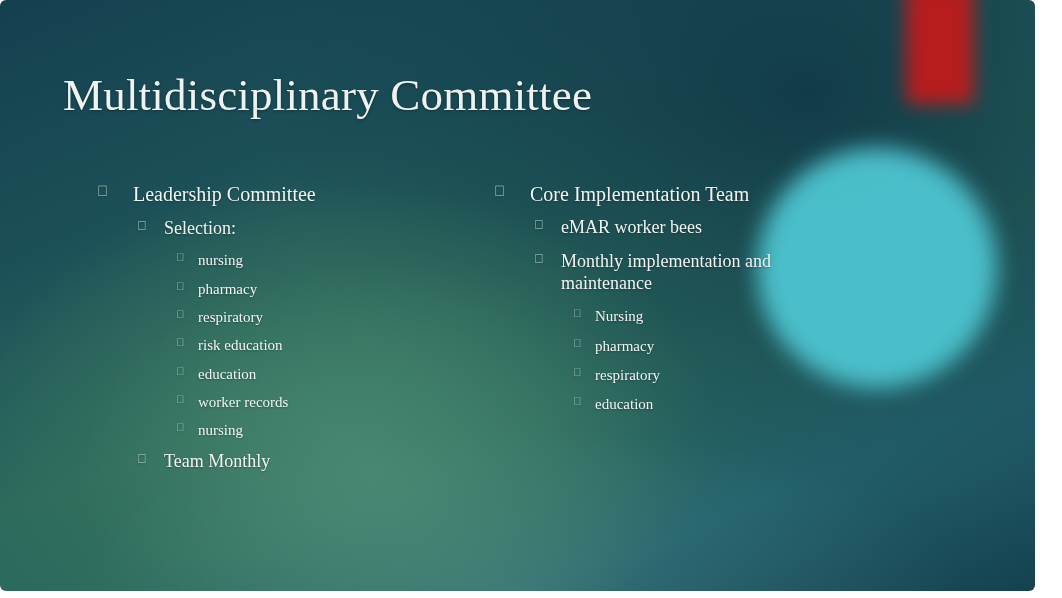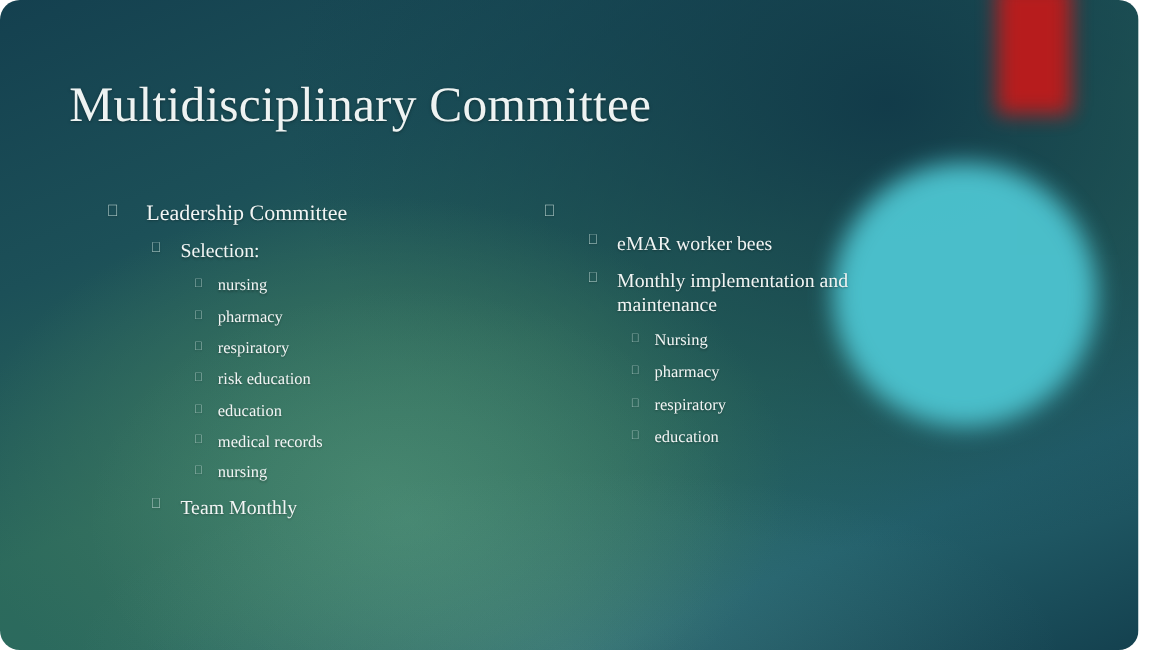--- a/index.html
+++ b/index.html
@@ -16,21 +16,21 @@
     font-family: "Liberation Serif", "DejaVu Serif", serif;
   }
 
   
   #slide-canvas {
     position: absolute;
     left: 0px;
     top: 0px;
     width: 1035px;
     height: 591px;
-    border-radius: 18px;
+    border-radius: 6px;
     overflow: hidden;
     background:
       radial-gradient(ellipse 520px 360px at 33% 74%, rgba(62,123,101,0.95) 0%, rgba(58,117,97,0.55) 42%, rgba(45,99,85,0.0) 72%),
       radial-gradient(ellipse 700px 520px at 78% 16%, rgba(16,56,72,0.92) 0%, rgba(18,62,77,0.45) 48%, rgba(22,70,83,0.0) 78%),
       linear-gradient(157deg, #14404f 0%, #1c5058 26%, #2c6a5c 50%, #2b6a5e 62%, #23606b 80%, #14414f 100%);
   }
 
   
   #bg-wash {
     position: absolute;
@@ -170,38 +170,39 @@
       <div class="bullet-line lvl3 indent-l">
         <span class="bullet-marker">⎕</span>
         <span class="bullet-text">risk education</span>
       </div>
       <div class="bullet-line lvl3 indent-l">
         <span class="bullet-marker">⎕</span>
         <span class="bullet-text">education</span>
       </div>
       <div class="bullet-line lvl3 indent-l">
         <span class="bullet-marker">⎕</span>
-        <span class="bullet-text">medical records</span>
+        <span class="bullet-text">worker records</span>
       </div>
       <div class="bullet-line lvl3 indent-l">
         <span class="bullet-marker">⎕</span>
         <span class="bullet-text">nursing</span>
       </div>
 
       <div class="bullet-line lvl2 indent-l spaced-top">
         <span class="bullet-marker">⎕</span>
         <span class="bullet-text">Team Monthly</span>
       </div>
 
     </div>
 
     <div id="col-right" class="column">
 
       <div class="bullet-line lvl1">
         <span class="bullet-marker">⎕</span>
+        <span class="bullet-text">Core Implementation Team</span>
       </div>
 
       <div class="bullet-line lvl2 indent-r">
         <span class="bullet-marker">⎕</span>
         <span class="bullet-text">eMAR worker bees</span>
       </div>
       <div class="bullet-line lvl2 indent-r">
         <span class="bullet-marker">⎕</span>
         <span class="bullet-text">Monthly implementation and maintenance</span>
       </div>

